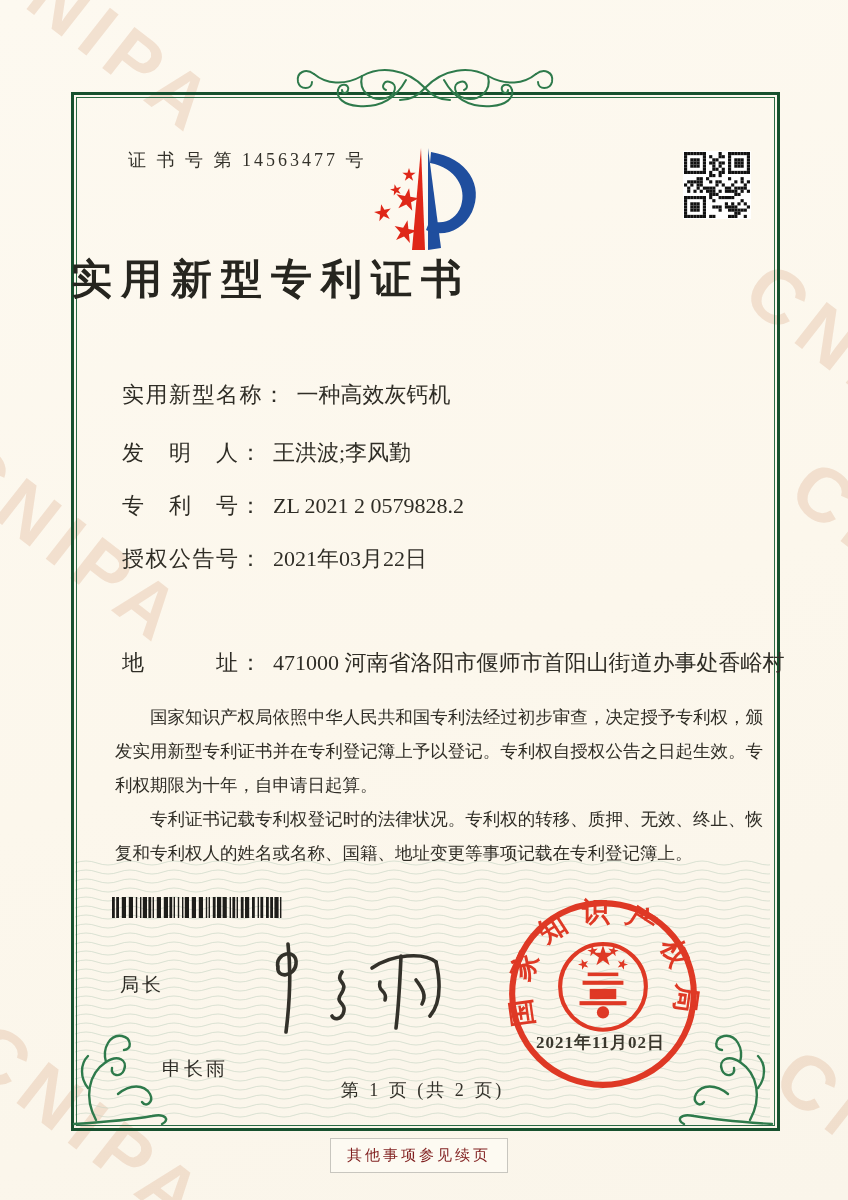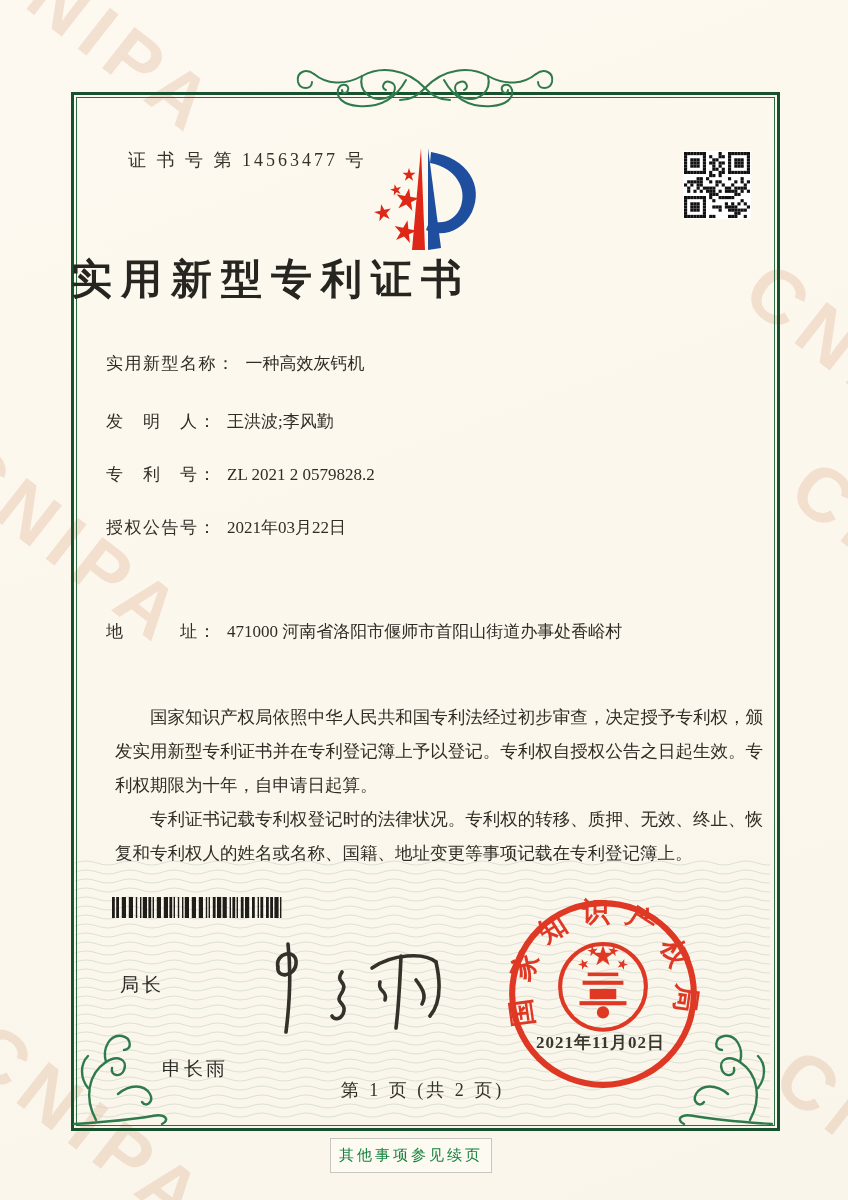--- a/index.html
+++ b/index.html
@@ -32,21 +32,21 @@
   .cert-no{
     position:absolute; left:128px; top:148px;
     font-size:18px; letter-spacing:3px; color:#33312a;
   }
   .logo{position:absolute; left:352px; top:142px;}
   .qr{position:absolute; left:683px; top:151px; width:66px; height:66px; background:#fff; padding:1px;}
   .title{
     position:absolute; left:71px; top:252px; width:703px; 
     font-size:41px; font-weight:bold; letter-spacing:9px; color:#26251f;
   }
-  .field-row{position:absolute; left:106px; font-size:17px; white-space:nowrap;}
+  .field-row{position:absolute; left:122px; font-size:22px; white-space:nowrap;margin-top:28px;}
   .field-row .lbl{letter-spacing:1.5px; color:#2f2d26;}
   .field-row .val{margin-left:10px; color:#2f2d26;}
   .grant-col2{position:absolute; left:337px; top:0;}
   .paras{
     position:absolute; left:115px; top:700px; width:648px;
     font-size:17.5px; line-height:34px; text-align:justify; color:#2f2d26;
   }
   .paras p{margin:0; text-indent:2em;}
   .barcode{position:absolute; left:112px; top:897px; z-index:6;}
   .commissioner{position:absolute; left:120px; font-size:19px; letter-spacing:3px; color:#2c2a24; z-index:7;}
@@ -56,21 +56,21 @@
     position:absolute; left:536px; top:1031px; width:180px; z-index:9;
     font-size:17px; font-weight:bold; letter-spacing:1px; color:#3a372d; white-space:nowrap;
   }
   .page-num{
     position:absolute; left:71px; top:1078px; width:703px; text-align:center;
     font-size:18px; letter-spacing:3px; color:#33312a; z-index:7;
   }
   .cont-note{
     position:absolute; left:330px; top:1138px; z-index:6;
     border:1px solid #c8c6bf; background:#fdfaf2;
-    padding:7px 8px; font-size:15px; letter-spacing:3px; color:#15803d;
+    padding:7px 16px; font-size:15px; letter-spacing:3px; color:#7f1d1d;
   }
 </style>
 </head>
 <body>
 
 <div class="page">
 
   <div class="wm" style="left:-42px; top:-12px;">CNIPA</div>
   <div class="wm" style="left:726px; top:322px;">CNIPA</div>
   <div class="wm" style="left:-74px; top:498px;">CNIPA</div>

